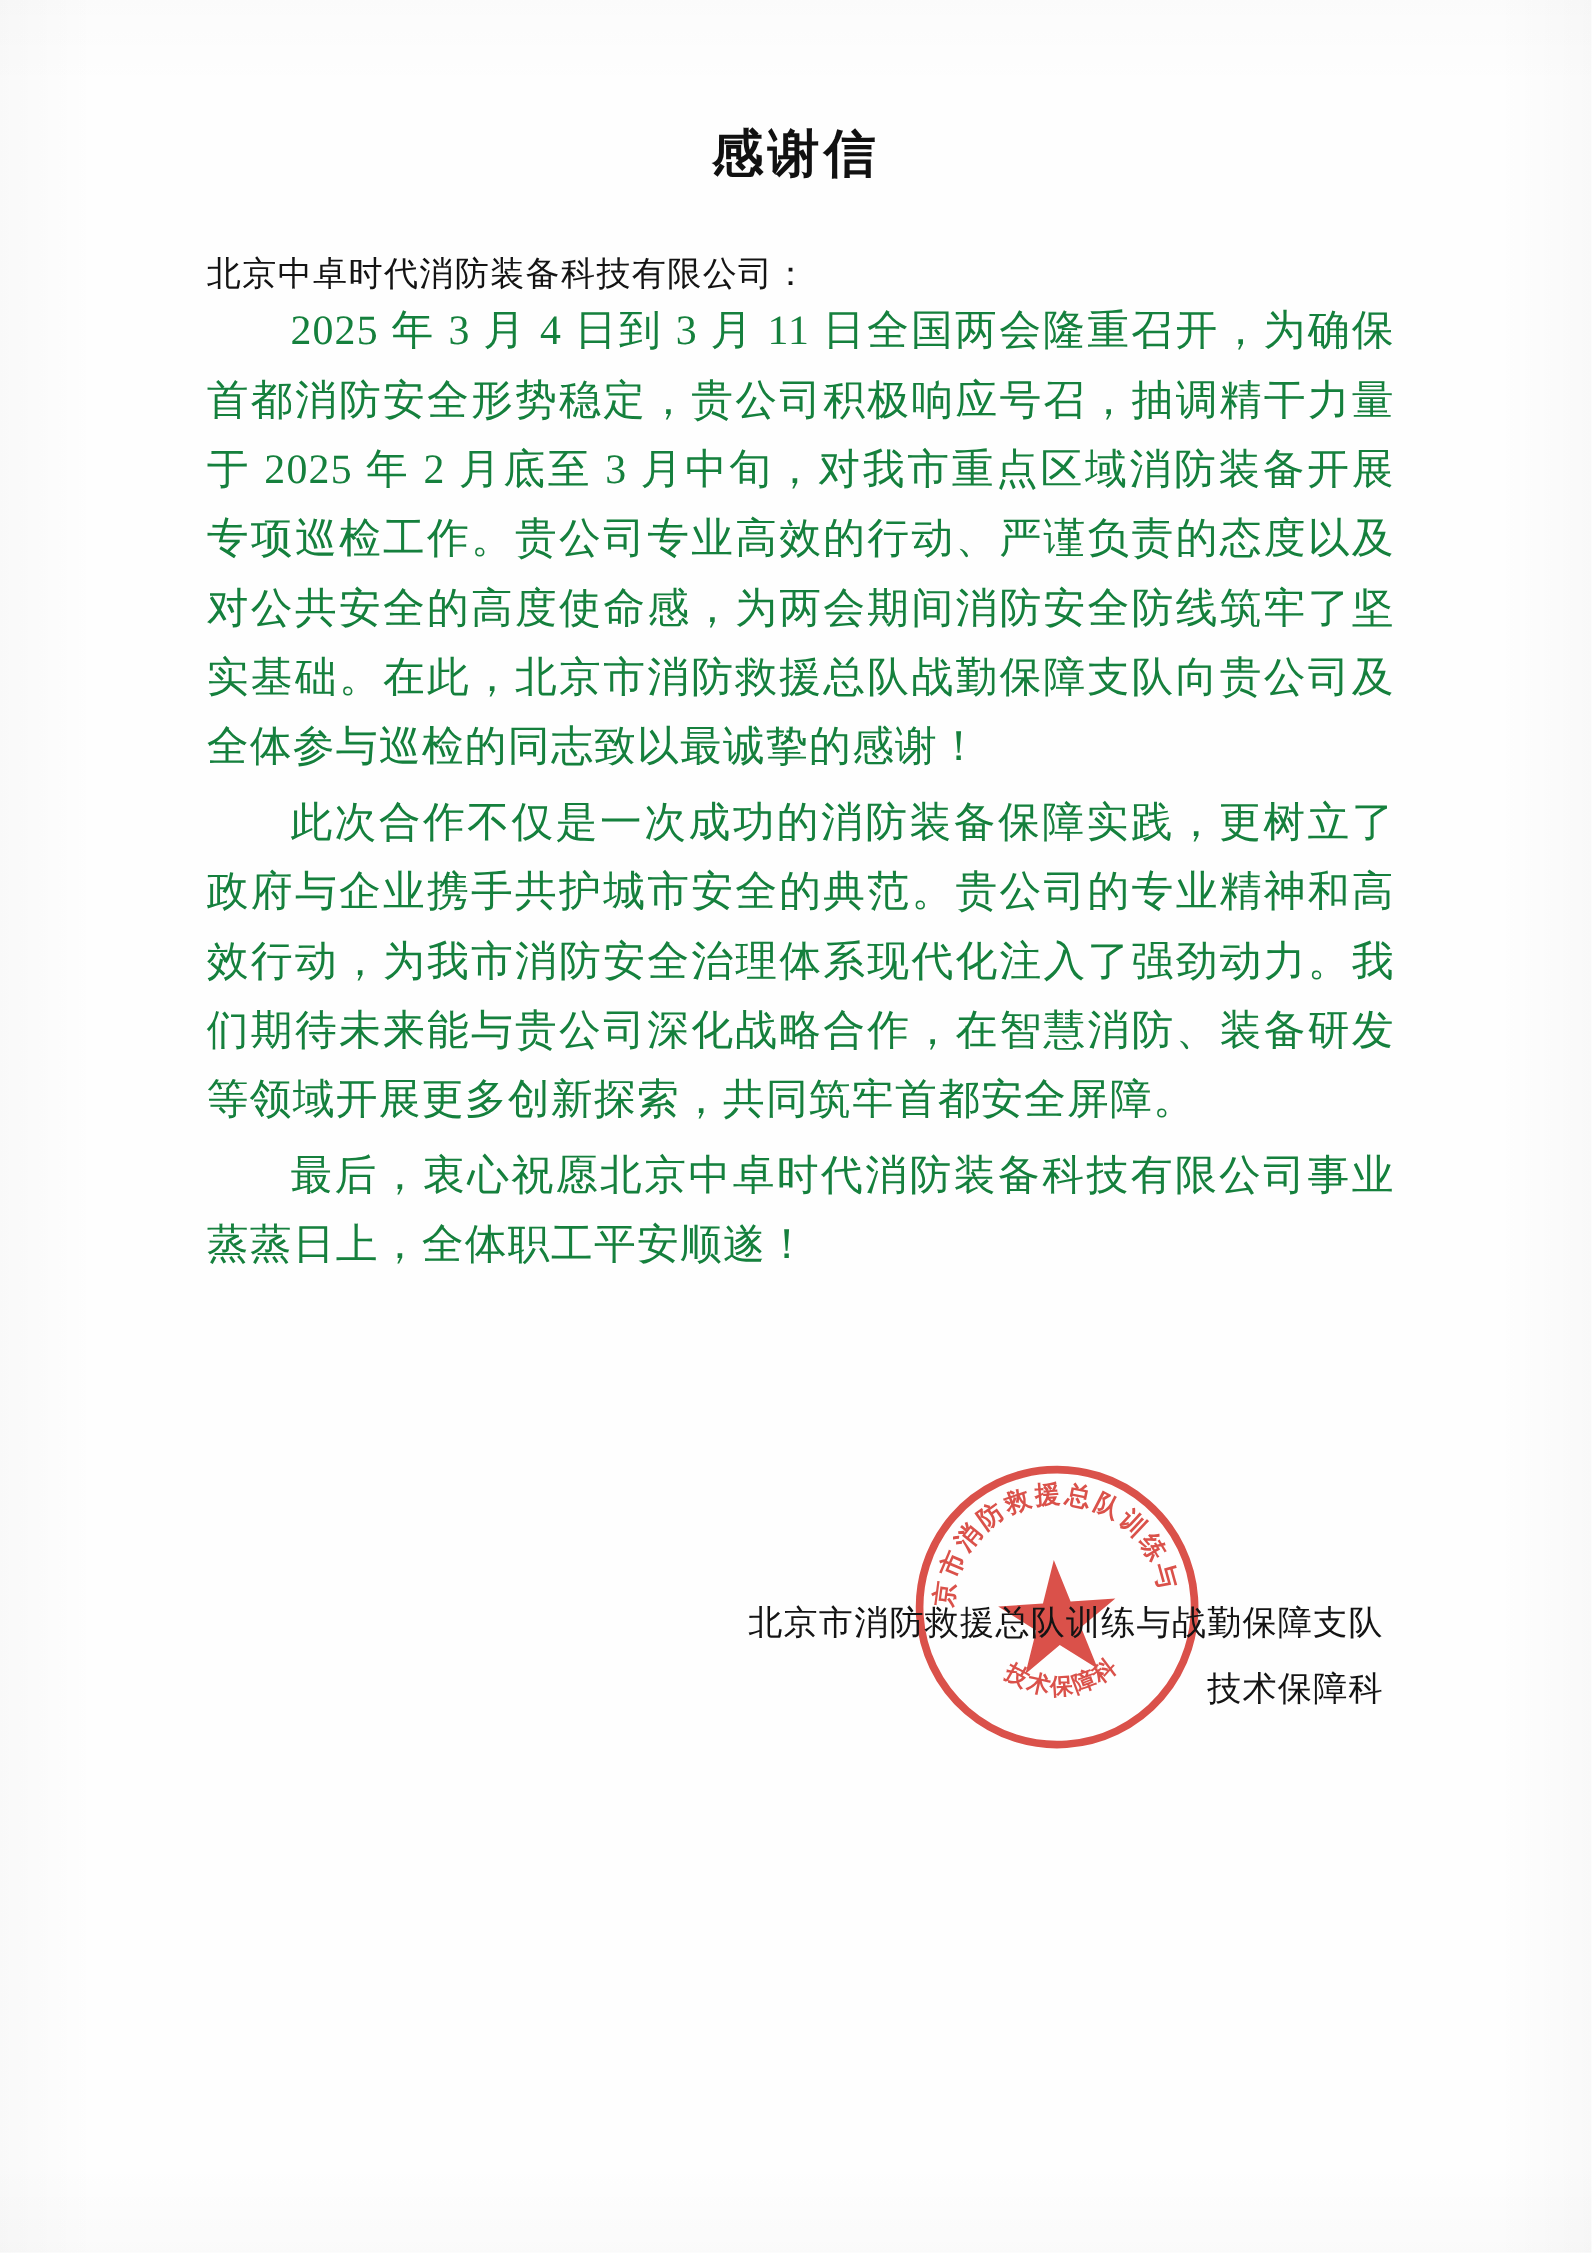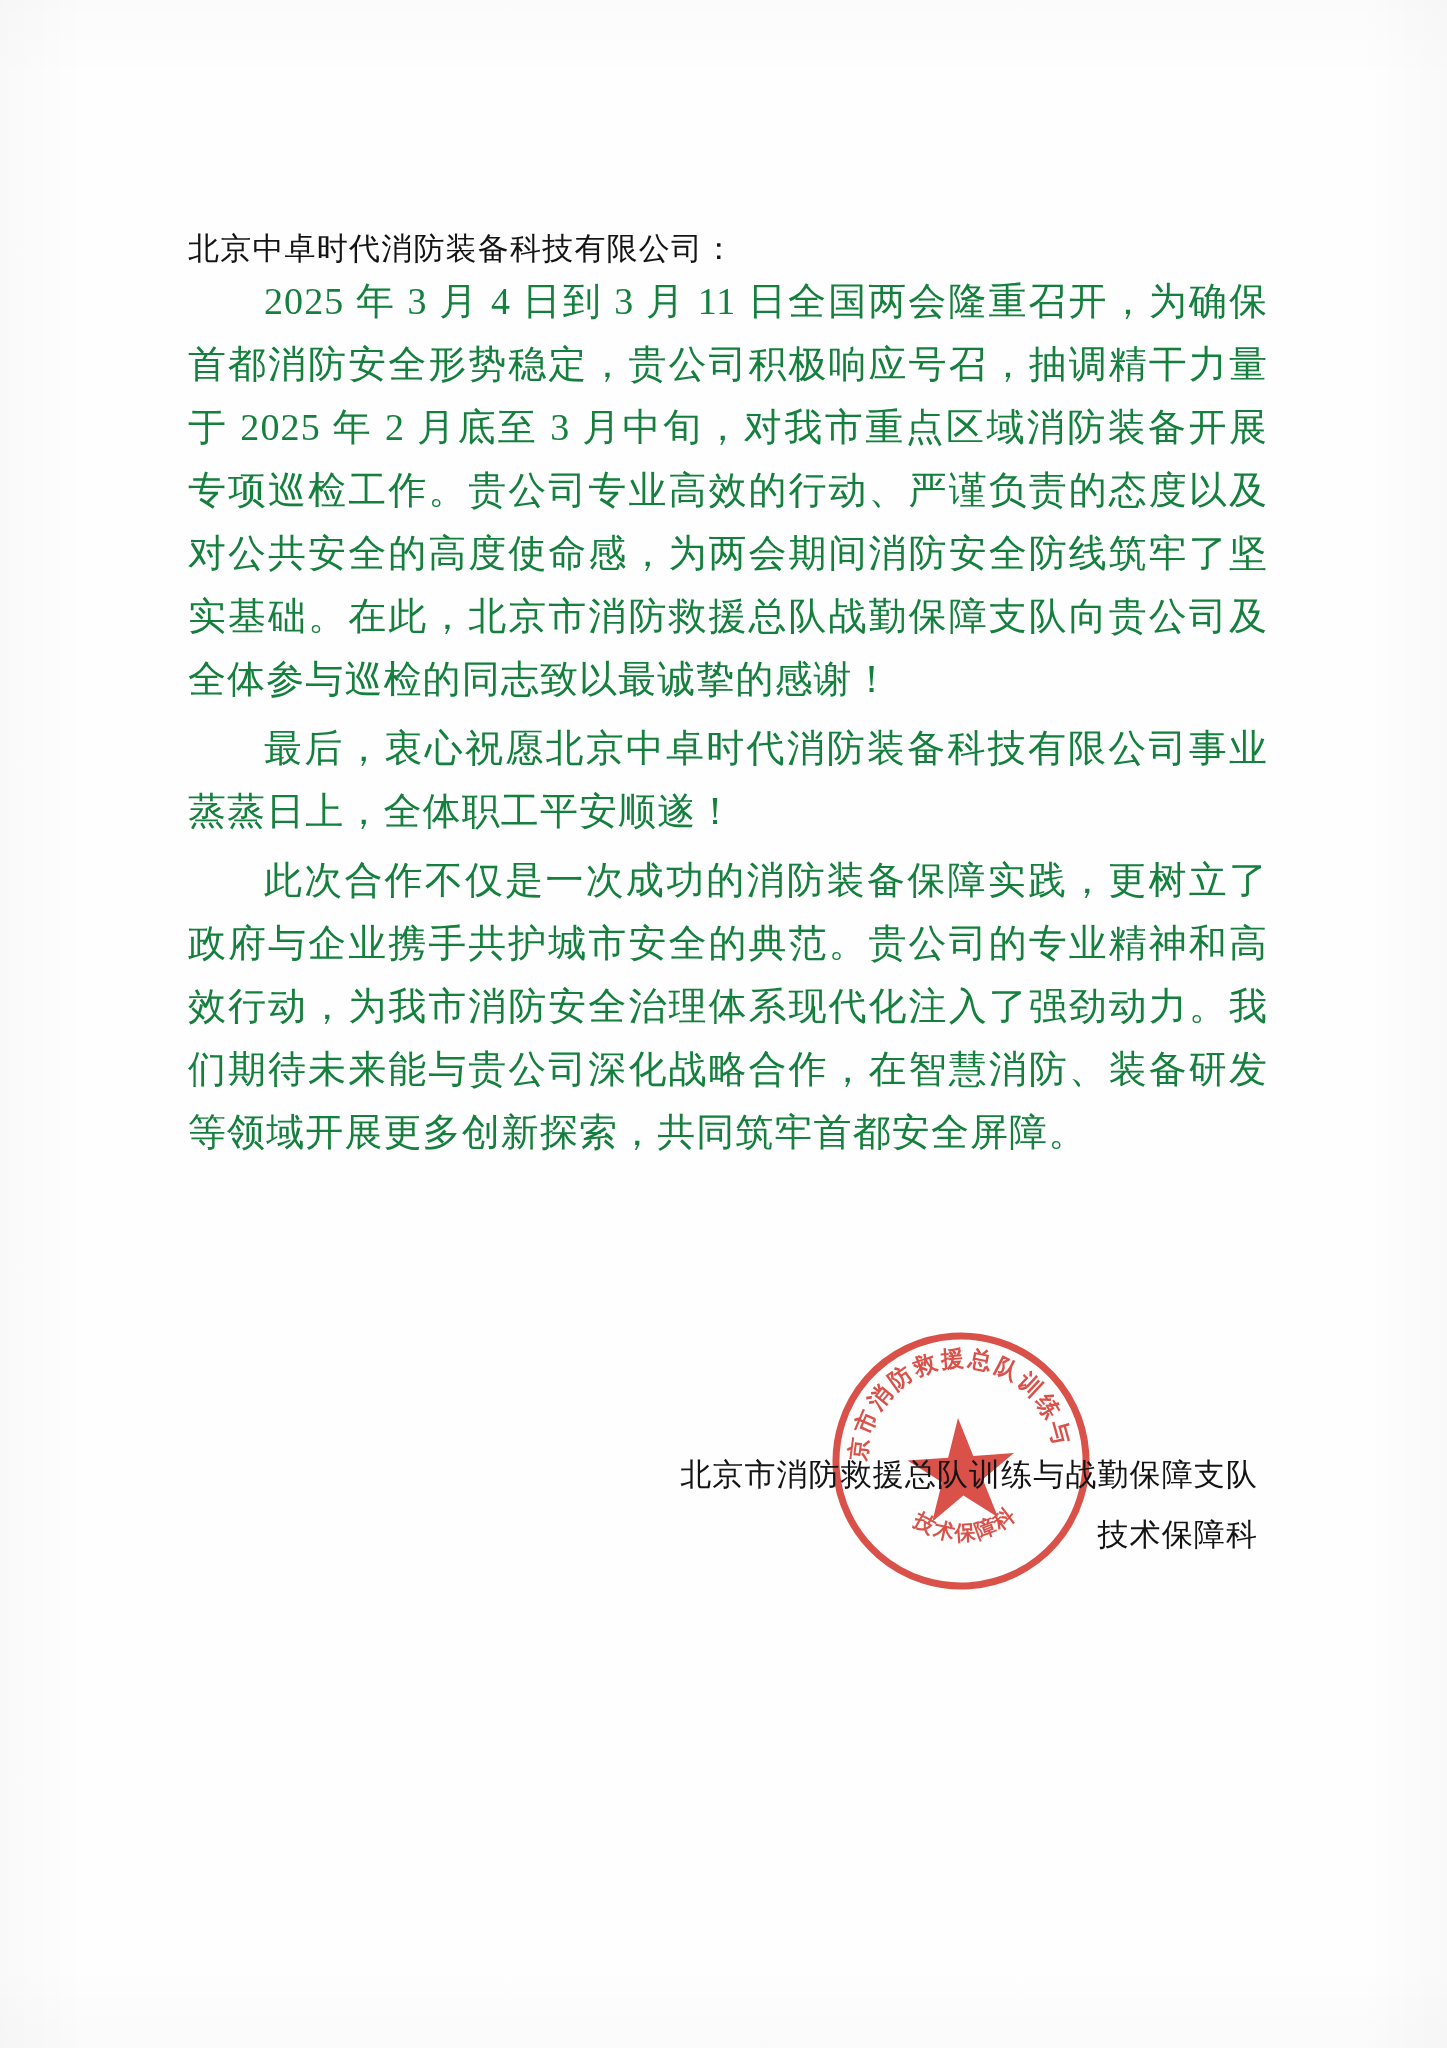--- a/index.html
+++ b/index.html
@@ -121,29 +121,30 @@
     letter-spacing: 3px;
   }
 </style>
 </head>
 <body>
 
 <div class="paper"></div>
 
 <div class="page">
 
+  <div class="doc-title">感谢信</div>
 
   <div class="body-block">
     <div class="salutation">北京中卓时代消防装备科技有限公司：</div>
 
     <p class="para">2025 年 3 月 4 日到 3 月 11 日全国两会隆重召开，为确保首都消防安全形势稳定，贵公司积极响应号召，抽调精干力量于 2025 年 2 月底至 3 月中旬，对我市重点区域消防装备开展专项巡检工作。贵公司专业高效的行动、严谨负责的态度以及对公共安全的高度使命感，为两会期间消防安全防线筑牢了坚实基础。在此，北京市消防救援总队战勤保障支队向贵公司及全体参与巡检的同志致以最诚挚的感谢！</p>
 
+    <p class="para">此次合作不仅是一次成功的消防装备保障实践，更树立了政府与企业携手共护城市安全的典范。贵公司的专业精神和高效行动，为我市消防安全治理体系现代化注入了强劲动力。我们期待未来能与贵公司深化战略合作，在智慧消防、装备研发等领域开展更多创新探索，共同筑牢首都安全屏障。</p>
+
     <p class="para">最后，衷心祝愿北京中卓时代消防装备科技有限公司事业蒸蒸日上，全体职工平安顺遂！</p>
-
-    <p class="para">此次合作不仅是一次成功的消防装备保障实践，更树立了政府与企业携手共护城市安全的典范。贵公司的专业精神和高效行动，为我市消防安全治理体系现代化注入了强劲动力。我们期待未来能与贵公司深化战略合作，在智慧消防、装备研发等领域开展更多创新探索，共同筑牢首都安全屏障。</p>
   </div>
 
   <div class="seal">
     <svg width="262" height="262" viewBox="0 0 262 262" xmlns="http://www.w3.org/2000/svg">
       <defs>
         <path id="arcPath" d="M 36,131 A 95,95 0 0 1 226,131"></path>
         <path id="arcPathBottom" d="M 52,131 A 79,79 0 0 0 210,131"></path>
       </defs>
       <circle class="seal-ring" cx="131" cy="131" r="125"></circle>
       <text class="seal-arc-text">

